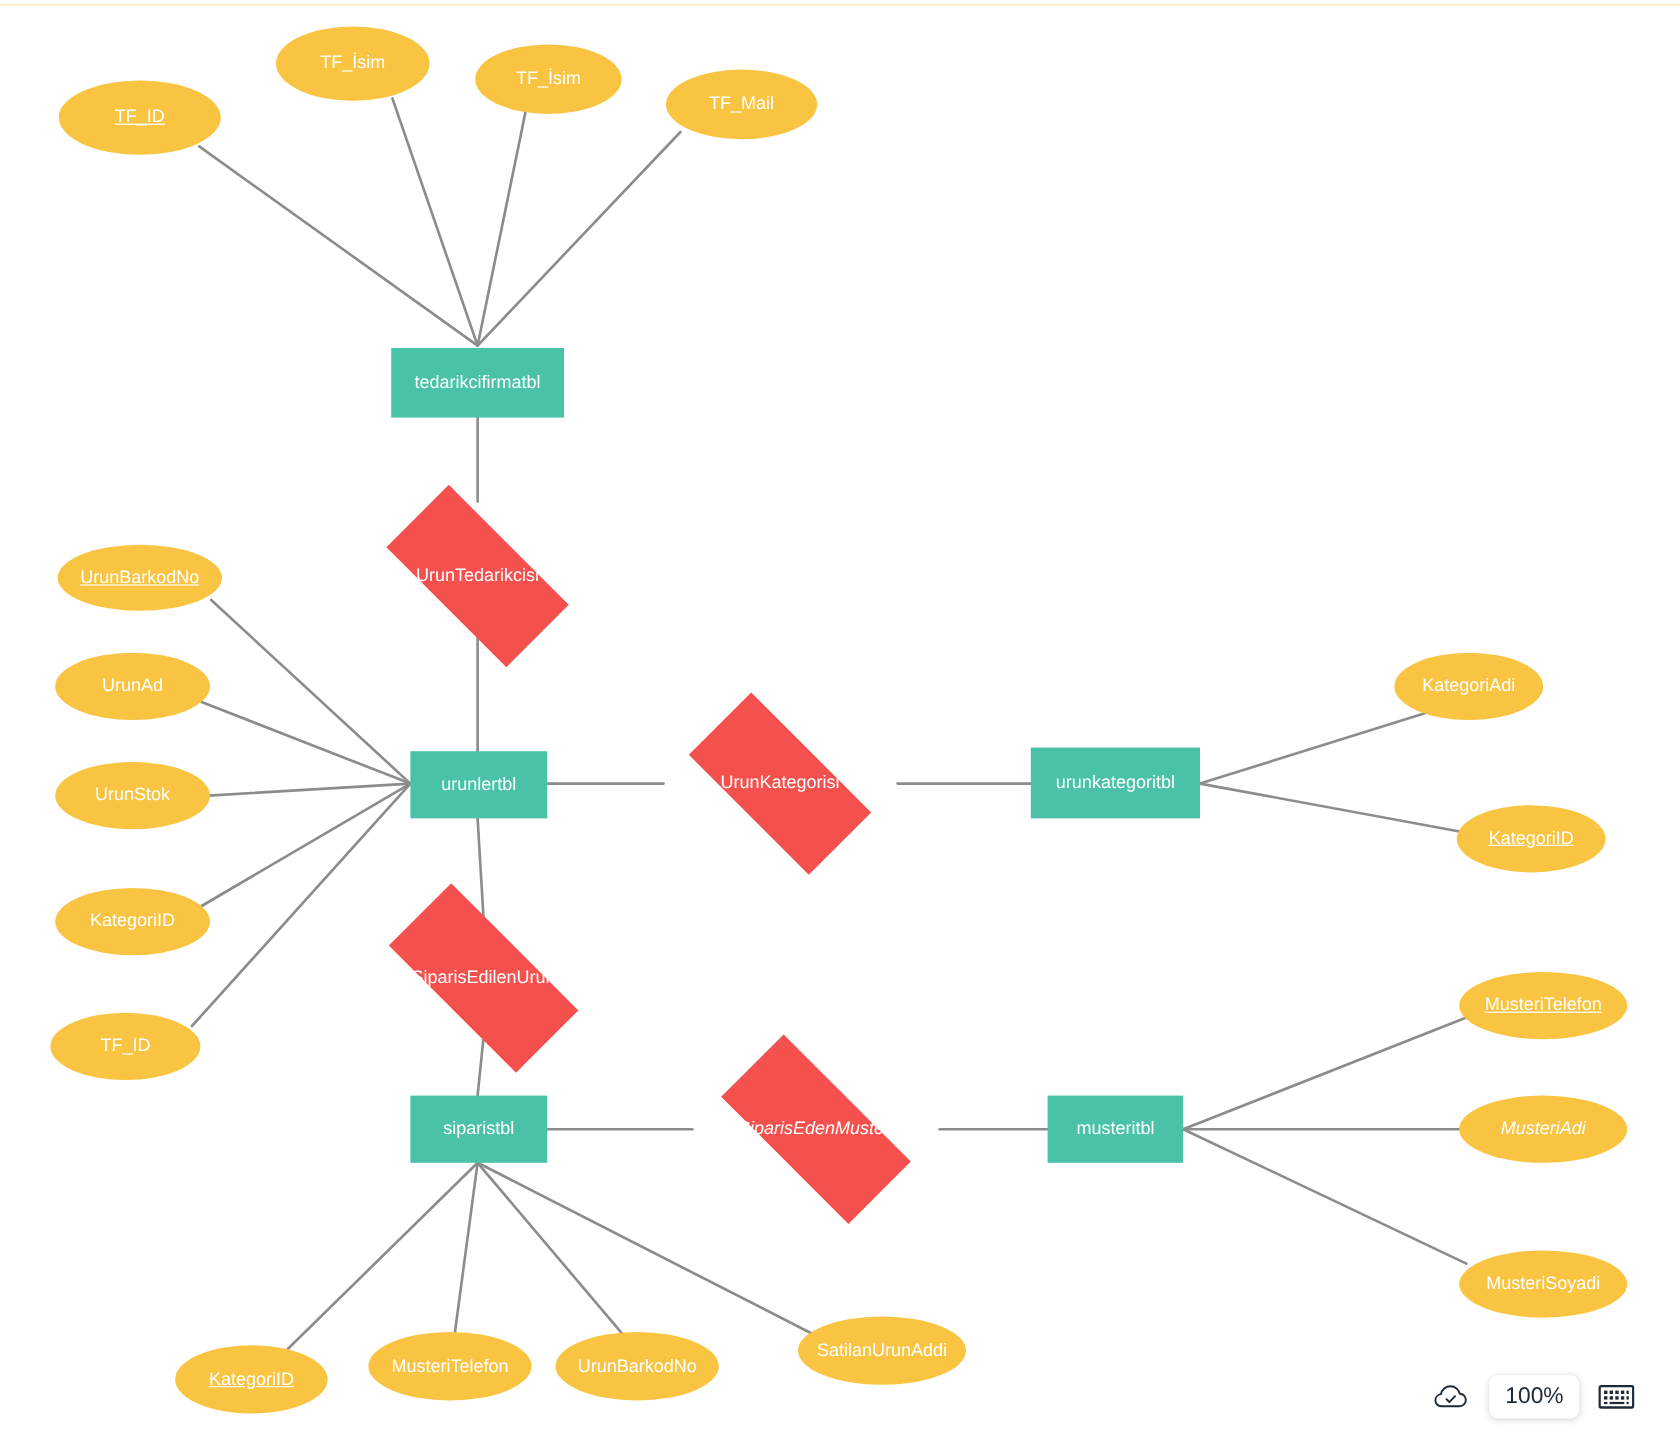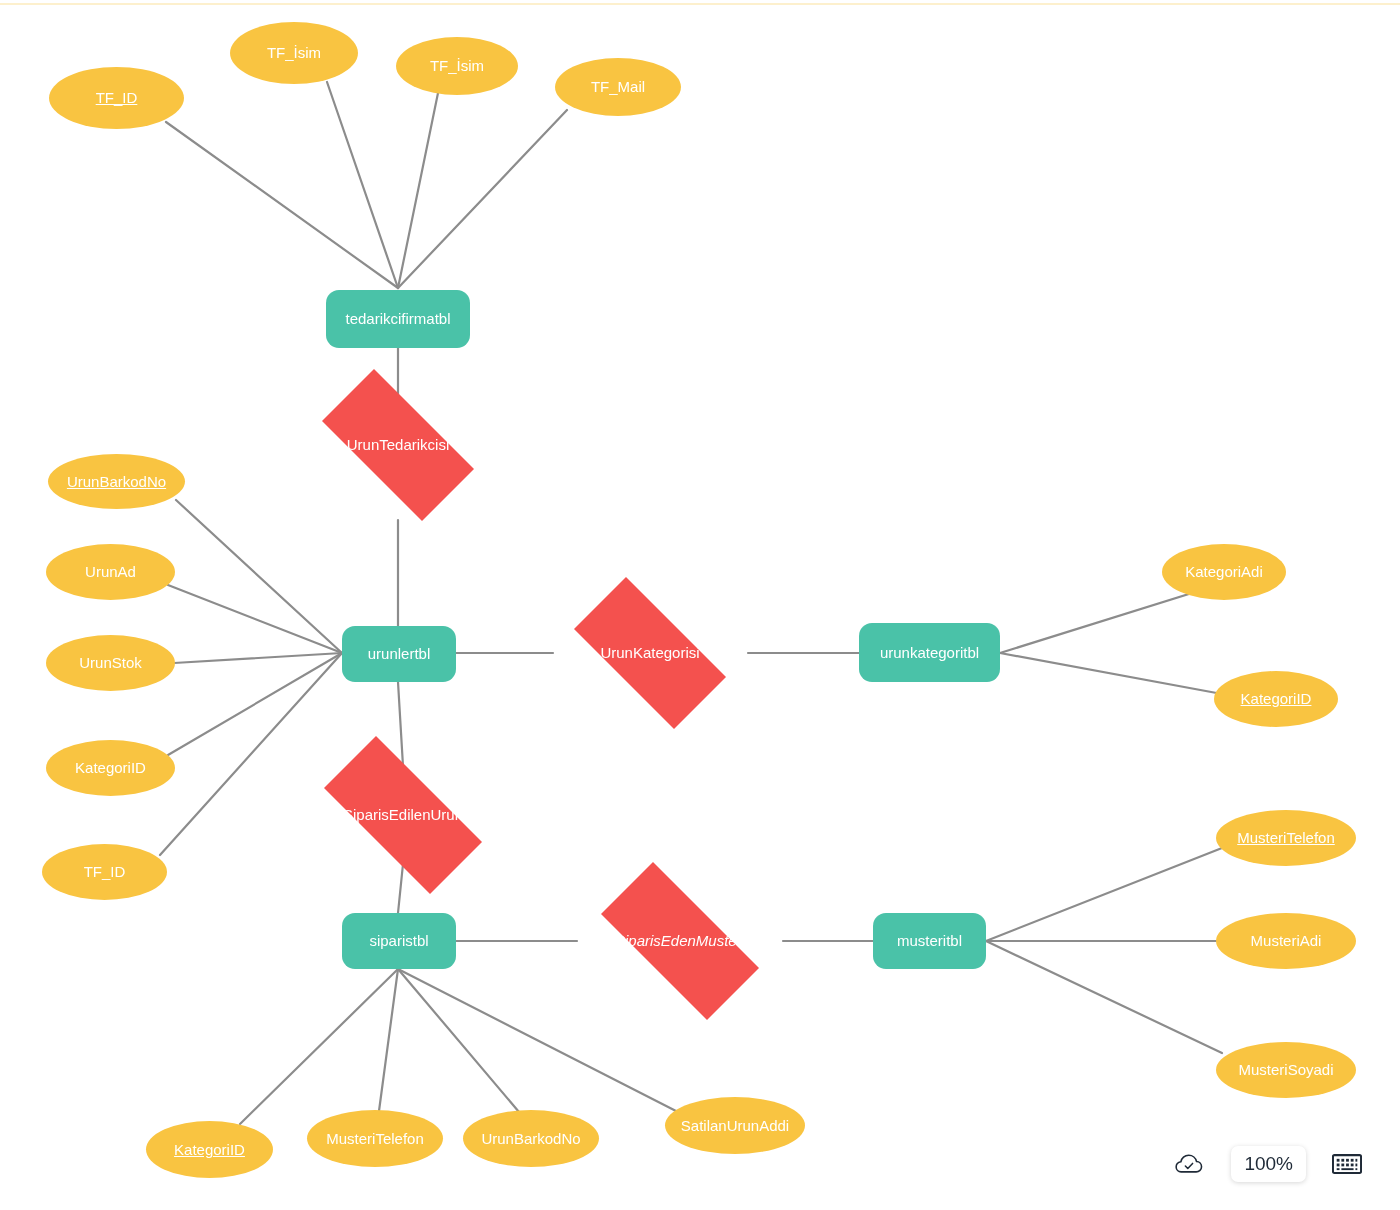--- a/index.html
+++ b/index.html
@@ -38,21 +38,20 @@
   }
   .node {
     position: absolute;
     display: flex;
     align-items: center;
     justify-content: center;
     color: #ffffff;
     text-align: center;
     box-sizing: border-box;
     line-height: 1.15;
-    border-radius: 13px;
   }
   .entity {
     background: #4ac2a8;
     font-size: 15px;
   }
   .attribute {
     background: #f9c441;
     border-radius: 50%;
     font-size: 15px;
   }
@@ -81,21 +80,21 @@
   .lbl {
     pointer-events: none;
   }
   
   .toolbar {
     position: absolute;
     right: 38px;
     bottom: 28px;
     display: flex;
     align-items: center;
-    gap: 26px;
+    gap: 16px;
   }
   .cloud-icon { width: 30px; height: 24px; display:block; }
   .zoom-badge {
     background: #ffffff;
     border-radius: 7px;
     box-shadow: 0 1px 5px rgba(0,0,0,0.16);
     padding: 7px 13px;
     font-size: 19px;
     color: #1f2a37;
     font-family: "Liberation Sans", sans-serif;
@@ -183,39 +182,39 @@
       </div>
       <div class="node attribute" style="left: 1162px; top: 544px; width: 124px; height: 56px;">
         <span class="lbl">KategoriAdi</span>
       </div>
       <div class="node attribute pk" style="left: 1214px; top: 671px; width: 124px; height: 56px;">
         <span class="lbl">KategoriID</span>
       </div>
       <div class="node attribute pk" style="left: 1216px; top: 810px; width: 140px; height: 56px;">
         <span class="lbl">MusteriTelefon</span>
       </div>
-      <div class="node attribute" style="left: 1216px; top: 913px; width: 140px; height: 56px;">
+      <div class="node attribute" style="left: 1216px; top: 913px; width: 140px; height: 56px; font-style: italic;">
         <span class="lbl">MusteriAdi</span>
       </div>
       <div class="node attribute" style="left: 1216px; top: 1042px; width: 140px; height: 56px;">
         <span class="lbl">MusteriSoyadi</span>
       </div>
       <div class="node attribute pk" style="left: 146px; top: 1121px; width: 127px; height: 57px;">
         <span class="lbl">KategoriID</span>
       </div>
       <div class="node attribute" style="left: 307px; top: 1110px; width: 136px; height: 57px;">
         <span class="lbl">MusteriTelefon</span>
       </div>
       <div class="node attribute" style="left: 463px; top: 1110px; width: 136px; height: 57px;">
         <span class="lbl">UrunBarkodNo</span>
       </div>
       <div class="node attribute" style="left: 665px; top: 1097px; width: 140px; height: 57px;">
         <span class="lbl">SatilanUrunAddi</span>
       </div>
-      <div class="node relationship" style="left: 298px; top: 393px; width: 200px; height: 104px; align-items: center;">
+      <div class="node relationship" style="left: 298px; top: 428px; width: 200px; height: 104px; align-items: center;">
         <span class="diamond-bg"></span>
         <span class="lbl">UrunTedarikcisi</span>
       </div>
       <div class="node relationship" style="left: 550px; top: 601px; width: 200px; height: 104px;">
         <span class="diamond-bg"></span>
         <span class="lbl">UrunKategorisi</span>
       </div>
       <div class="node relationship" style="left: 297px; top: 763px; width: 212px; height: 104px;">
         <span class="diamond-bg"></span>
         <span class="lbl">SiparisEdilenUrun</span>

